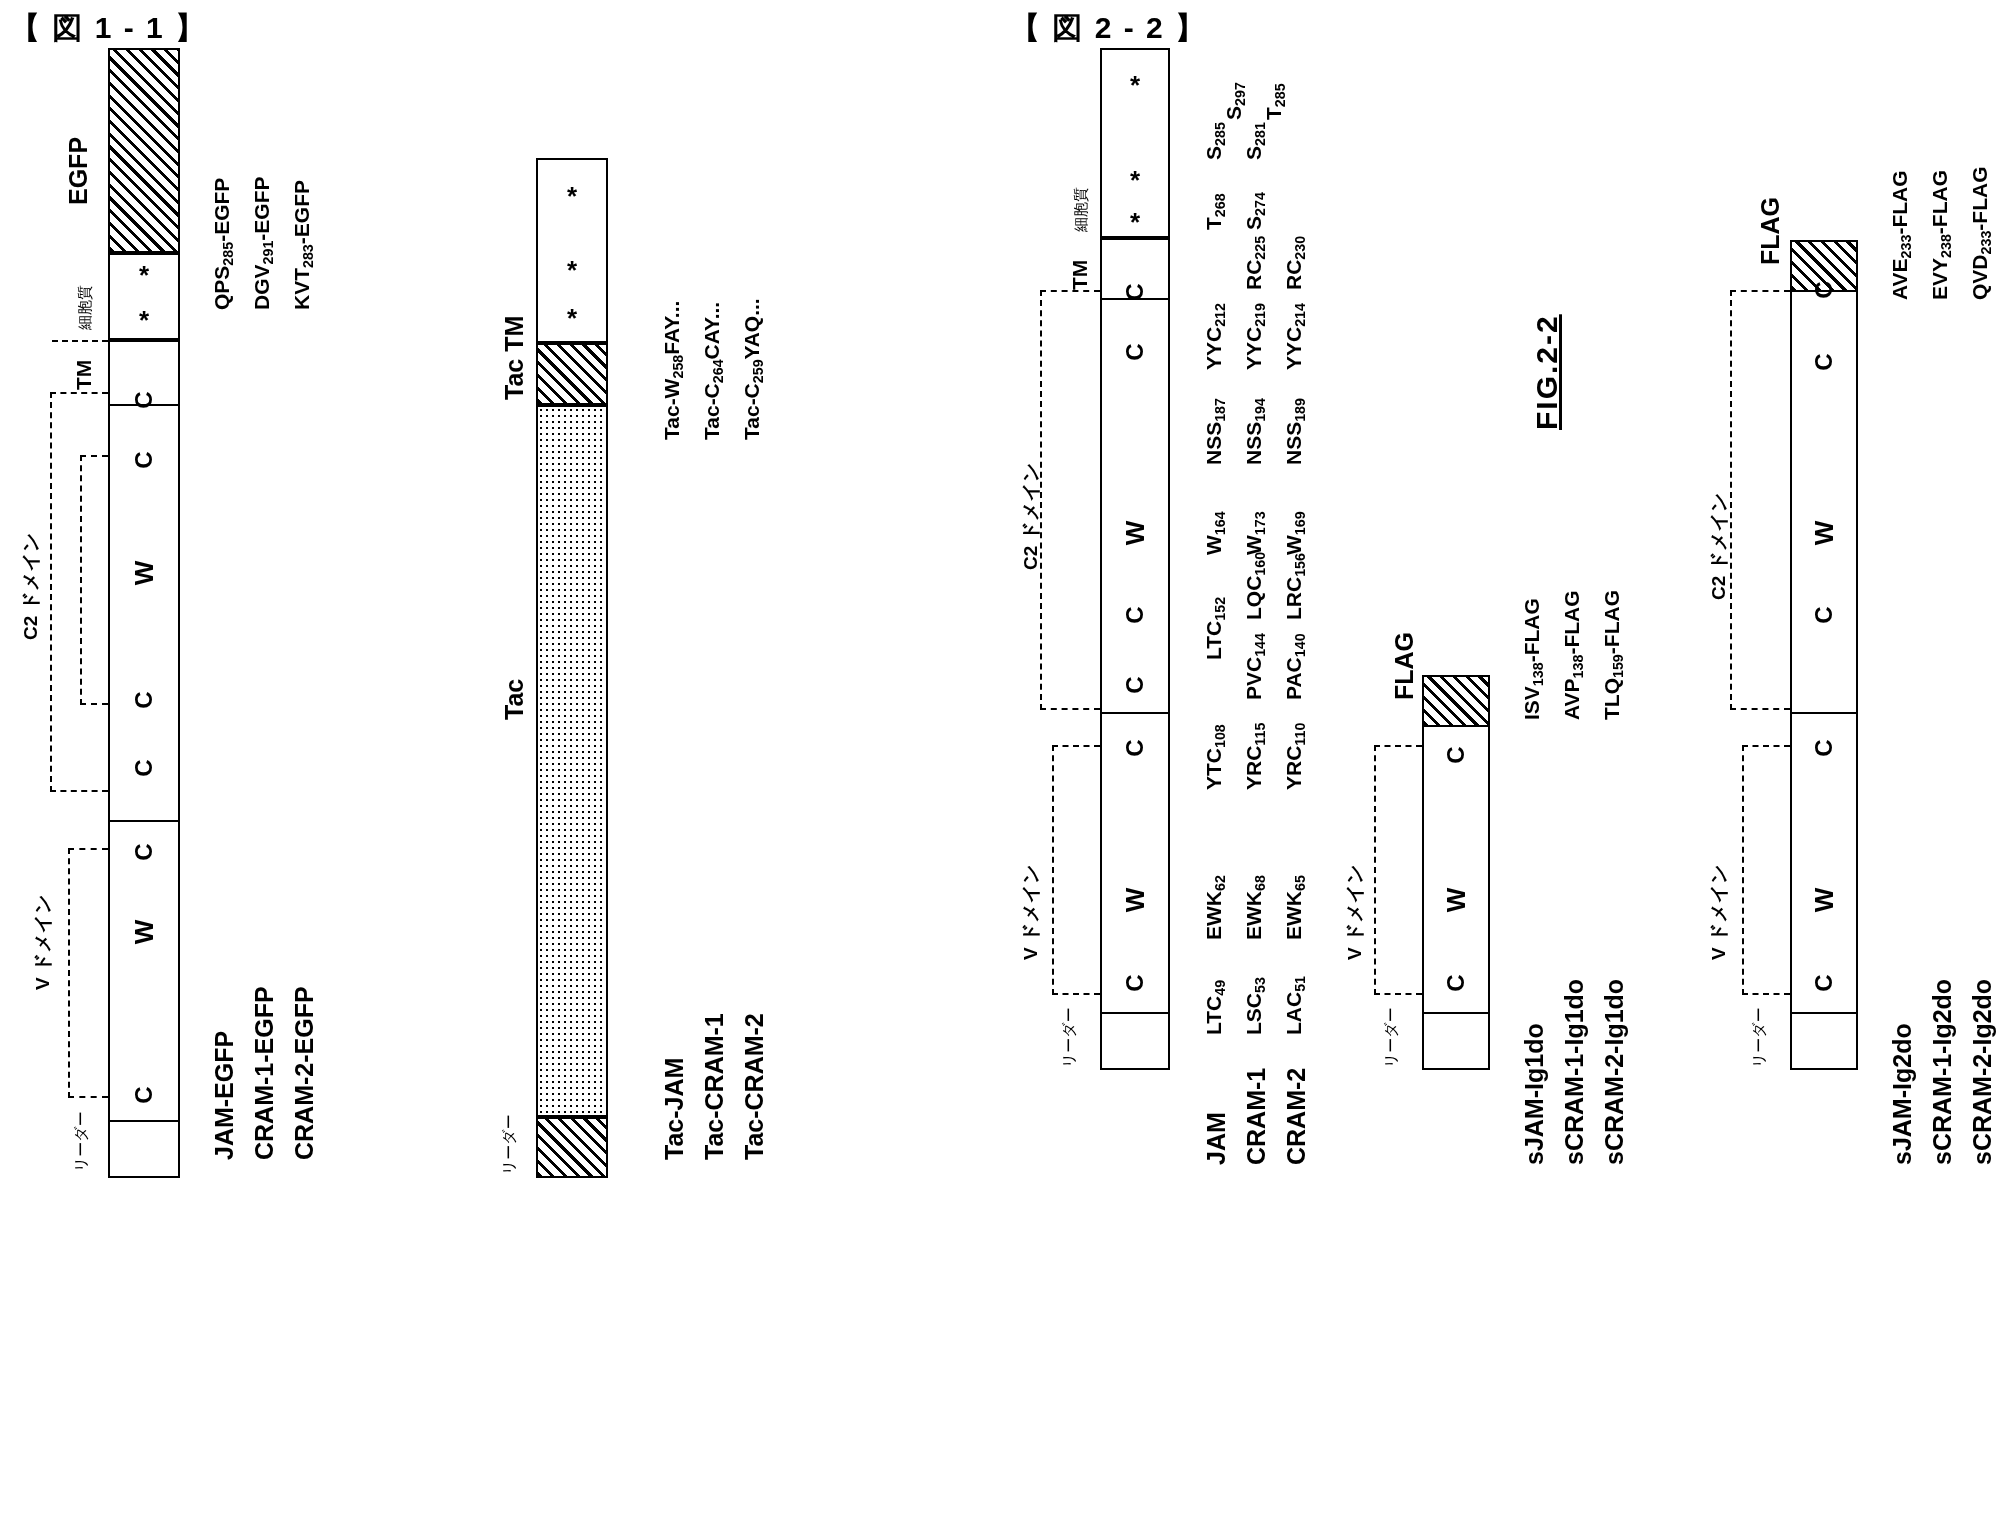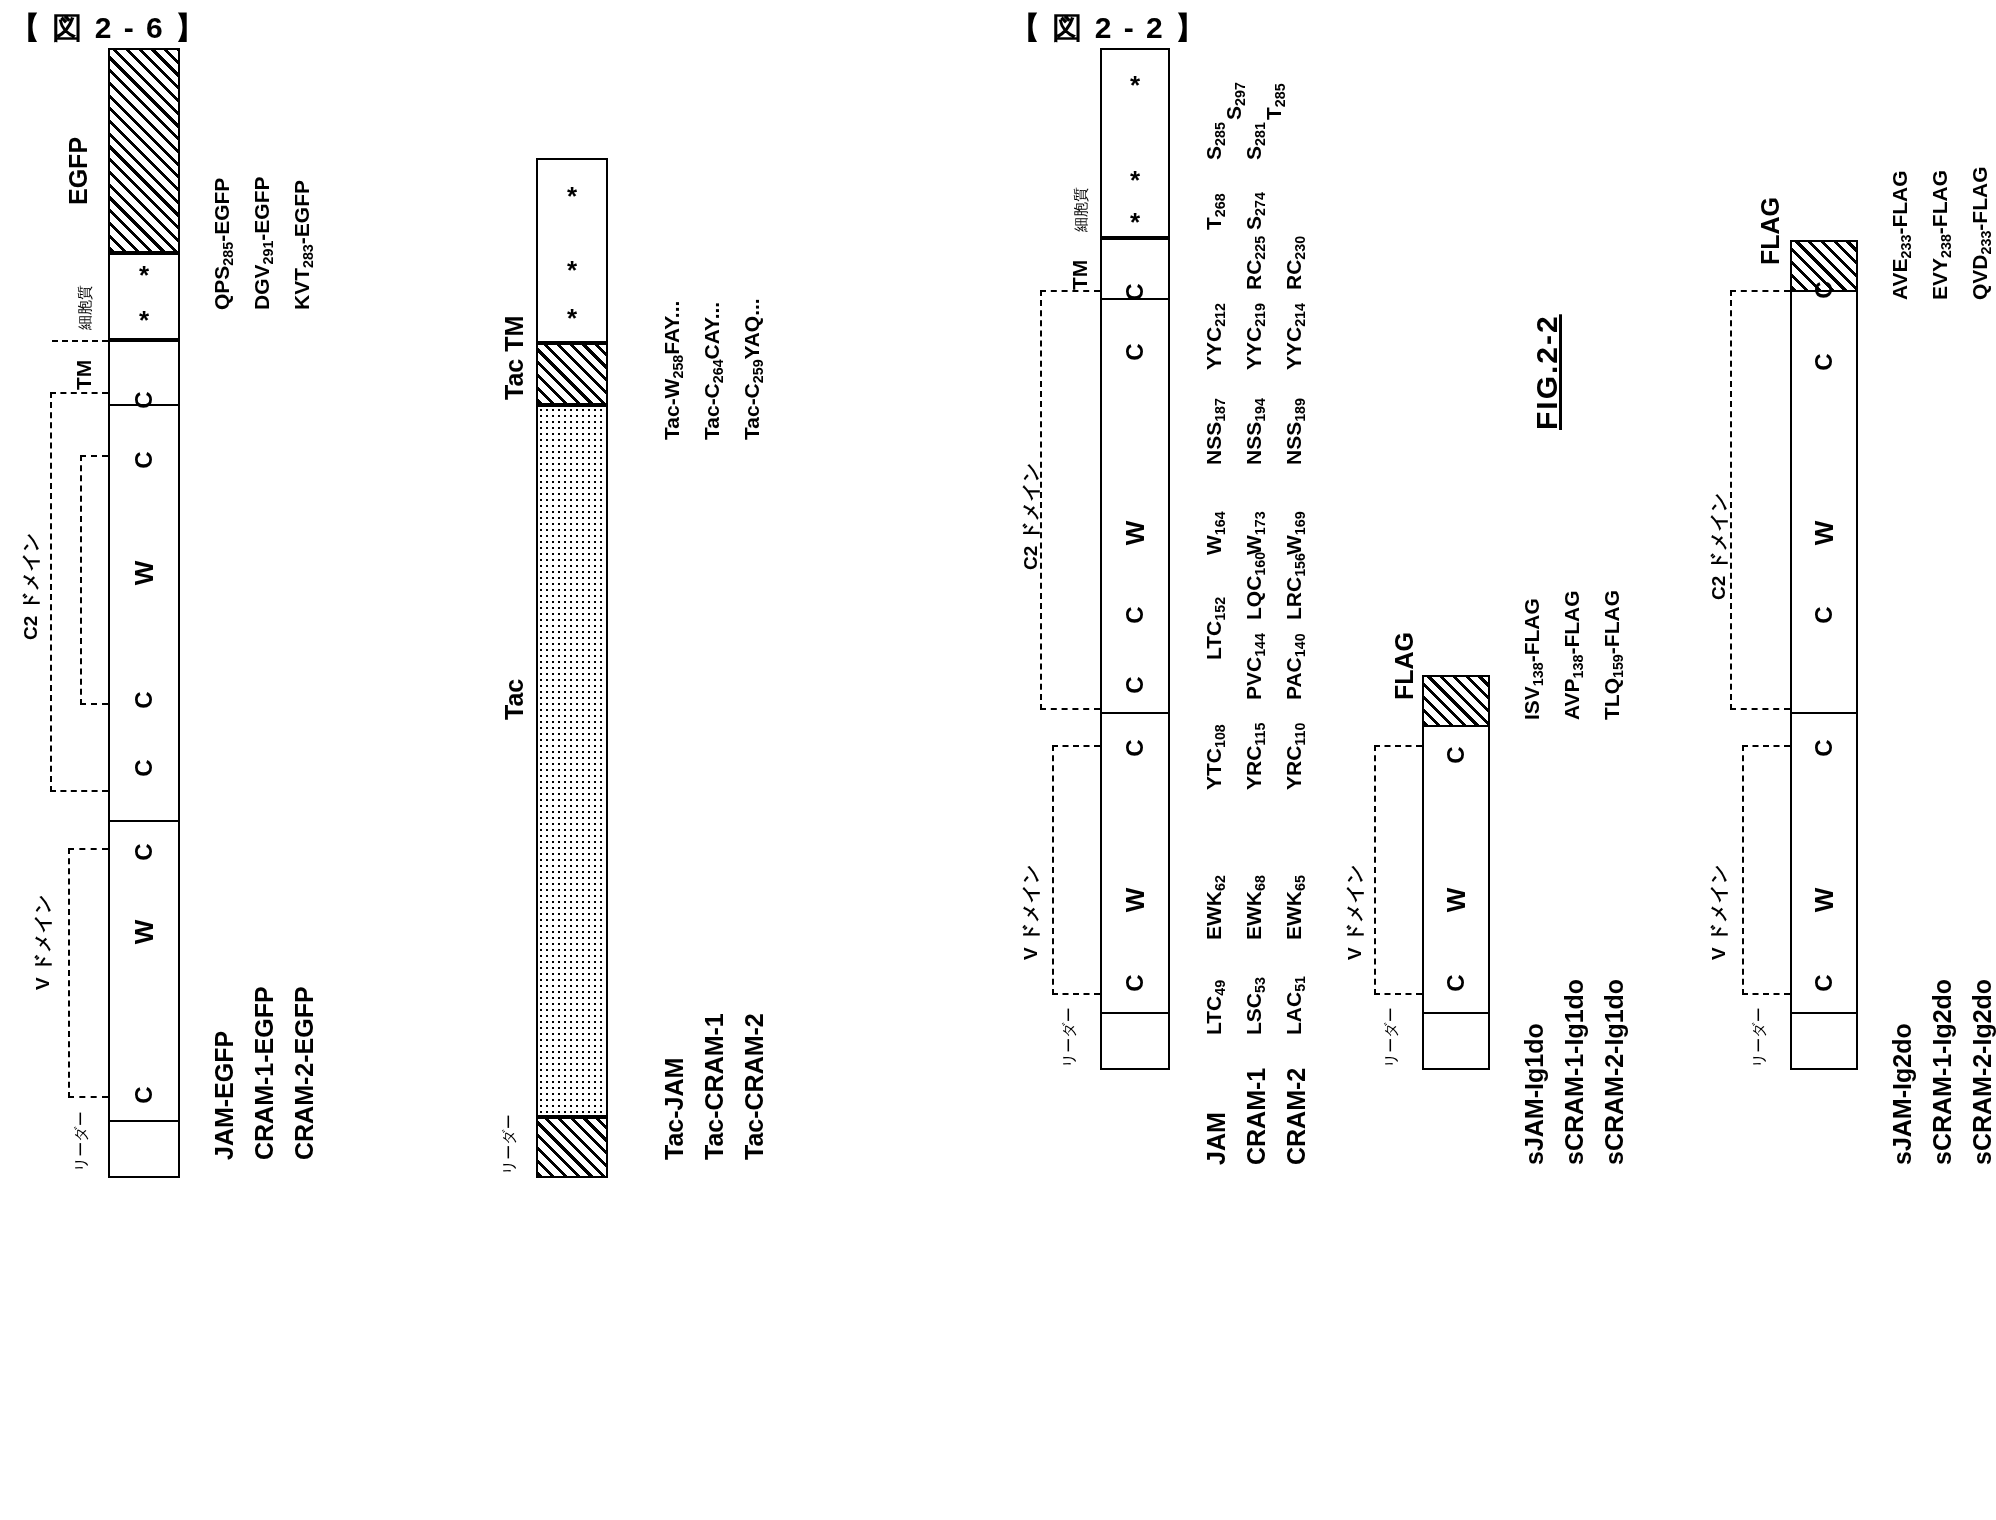--- a/index.html
+++ b/index.html
@@ -21,21 +21,21 @@
   .mark{position:absolute;font-size:26px;font-weight:bold;transform:translate(-50%,-50%);}
   .cmark{position:absolute;font-size:24px;font-weight:bold;transform:translate(-50%,-50%) rotate(-90deg);}
   .wmark{position:absolute;font-size:26px;font-weight:bold;transform:translate(-50%,-50%) rotate(-90deg);}
   .brk{position:absolute;border-left:2px dashed #000;border-top:2px dashed #000;border-bottom:2px dashed #000;box-sizing:border-box;}
   .tick{position:absolute;border-top:2px dashed #000;height:0;}
   .ul{text-decoration:underline;}
 </style>
 </head>
 <body>
 
-<div class="rot fig-title" style="left:10px;top:8px;transform:none;">【 図 2 - 6 】</div>
+<div class="rot fig-title" style="left:10px;top:8px;transform:none;">【 図 1 - 1 】</div>
 
 <div class="bar" style="left:108px;top:48px;width:72px;height:1130px;"></div>
 
 <div class="seg" style="left:108px;top:1120px;width:72px;height:58px;border:2.5px solid #000;"></div>
 
 <div class="seg hatch" style="left:108px;top:48px;width:72px;height:205px;border:2.5px solid #000;"></div>
 
 <div class="seg" style="left:108px;top:340px;width:72px;height:66px;border:2.5px solid #000;"></div>
 
 <div class="seg" style="left:108px;top:253px;width:72px;height:87px;border:2.5px solid #000;"></div>

